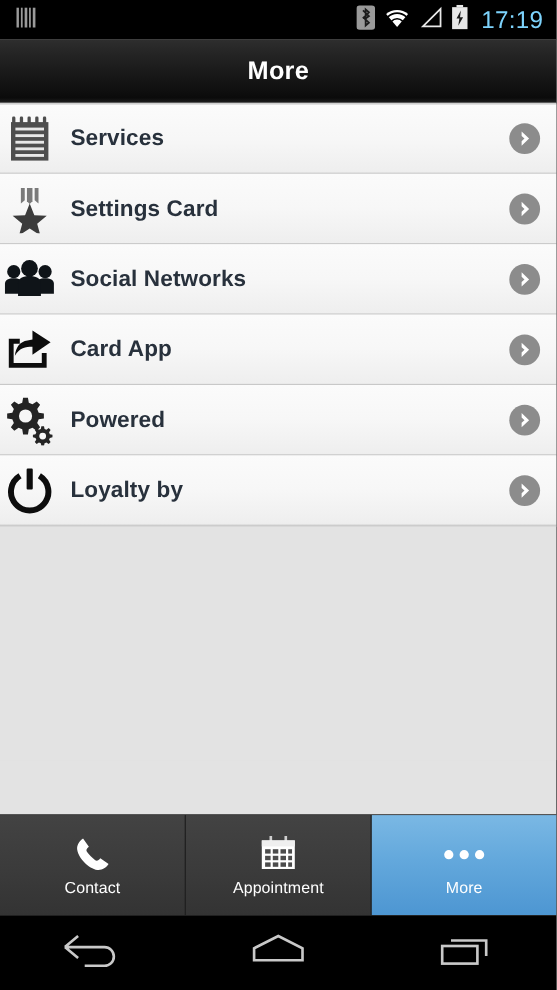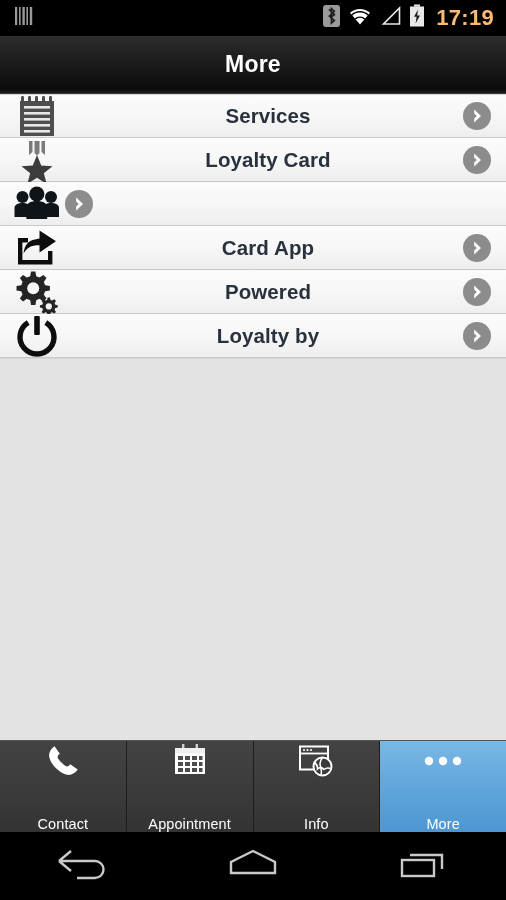--- a/index.html
+++ b/index.html
@@ -26,23 +26,23 @@
     background: #000;
     display: flex;
     align-items: center;
     justify-content: space-between;
     padding: 0 12px 0 14px;
     box-sizing: border-box;
   }
   #status-left { display: flex; align-items: center; }
   #status-right { display: flex; align-items: center; gap: 7px; }
   .status-time {
-    color: #fdba74;
+    color: #7dd3fc;
     font-size: 22px;
-    font-weight: bold;
+    font-weight: normal;
     letter-spacing: 0.3px;
     margin-left: 4px;
   }
 
   
   #title-bar {
     height: 58px;
     background: linear-gradient(to bottom, #2e2e2e 0%, #262626 18%, #161616 62%, #0b0b0b 93%, #1d1d1d 100%);
     display: flex;
     align-items: center;
@@ -56,29 +56,27 @@
     font-weight: bold;
     letter-spacing: 0.2px;
   }
 
   
   #menu-list {
     background: #e3e3e3;
   }
   .menu-row {
     position: relative;
-    height: 44px;
+    height: 64px;
     display: flex;
     align-items: center;
     background: linear-gradient(to bottom, #fbfbfb 0%, #f7f7f7 50%, #eeeeee 100%);
     border-bottom: 1px solid #c8c8c8;
     box-sizing: border-box;
-    padding-left: 10px;
     padding-right: 14px;
-    text-align: center;
   }
   .menu-row:first-child { border-top: 1px solid #d4d4d4; }
   .row-icon {
     width: 54px;
     min-width: 54px;
     height: 54px;
     display: flex;
     align-items: center;
     justify-content: center;
   }
@@ -115,21 +113,21 @@
     display: flex;
     background: #2a2a2a;
     box-sizing: border-box;
     border-top: 1px solid #555;
   }
   .tab-item {
     flex: 1;
     display: flex;
     flex-direction: column;
     align-items: center;
-    justify-content: space-between;
+    justify-content: center;
     background: linear-gradient(to bottom, #434343 0%, #3b3b3b 55%, #333333 100%);
     border-right: 1px solid #1d1d1d;
     box-sizing: border-box;
     position: relative;
   }
   .tab-item:last-child { border-right: none; }
   .tab-item.active {
     background: linear-gradient(to bottom, #7ab8e4 0%, #63a8dc 45%, #4d96d2 100%);
   }
   .tab-icon {
@@ -256,21 +254,21 @@
       <span class="row-icon">
         <svg width="40" height="44" viewBox="0 0 40 44">
           <g fill="#7a7a7a">
             <path d="M12 3 L12 17 L15.5 14 L15.5 3 Z"></path>
             <path d="M17.5 3 L17.5 15 L20 17.5 L22.5 15 L22.5 3 Z"></path>
             <path d="M24.5 3 L24.5 14 L28 17 L28 3 Z"></path>
           </g>
           <path d="M20 17 L24.2 27.6 L35.5 28.2 L26.8 35.3 L29.7 46 L20 39.8 L10.3 46 L13.2 35.3 L4.5 28.2 L15.8 27.6 Z" fill="#3c3c3c"></path>
         </svg>
       </span>
-      <span class="row-label">Loyalty Card</span>
+      <span class="row-label">Settings Card</span>
       <span class="row-chevron">
         <svg width="30" height="30" viewBox="0 0 30 30">
           <circle cx="15" cy="15" r="14" fill="#8c8c8c"></circle>
           <path d="M12.2 8.5 L19 15 L12.2 21.5 L12.2 17.4 L14.8 15 L12.2 12.6 Z" fill="#ffffff"></path>
         </svg>
       </span>
     </div>
 
 
     <div class="menu-row">
@@ -279,20 +277,21 @@
           <g fill="#0f1418">
             <circle cx="8.5" cy="11" r="6"></circle>
             <path d="M0.5 31 L0.5 22 C0.5 18.5 4 17 8.5 17 C13 17 16.5 18.5 16.5 22 L16.5 31 Z"></path>
             <circle cx="37" cy="11" r="6"></circle>
             <path d="M29 31 L29 22 C29 18.5 32.5 17 37 17 C41.5 17 45 18.5 45 22 L45 31 Z"></path>
             <circle cx="22.8" cy="8" r="7.6"></circle>
             <path d="M12.4 33 L12.4 21.5 C12.4 17 17.2 15 22.8 15 C28.4 15 33.2 17 33.2 21.5 L33.2 33 Z"></path>
           </g>
         </svg>
       </span>
+      <span class="row-label">Social Networks</span>
       <span class="row-chevron">
         <svg width="30" height="30" viewBox="0 0 30 30">
           <circle cx="15" cy="15" r="14" fill="#8c8c8c"></circle>
           <path d="M12.2 8.5 L19 15 L12.2 21.5 L12.2 17.4 L14.8 15 L12.2 12.6 Z" fill="#ffffff"></path>
         </svg>
       </span>
     </div>
 
     <div class="menu-row">
       <span class="row-icon">
@@ -390,37 +389,20 @@
             <rect x="6" y="25" width="5" height="4"></rect>
             <rect x="13" y="25" width="5" height="4"></rect>
             <rect x="20" y="25" width="5" height="4"></rect>
             <rect x="27" y="25" width="3.5" height="4"></rect>
           </g>
         </svg>
       </span>
       <span class="tab-label">Appointment</span>
     </div>
 
-    <div class="tab-item">
-      <span class="tab-icon">
-        <svg width="38" height="34" viewBox="0 0 38 34">
-          <rect x="3" y="2.5" width="28" height="23" fill="none" stroke="#ffffff" stroke-width="2"></rect>
-          <line x1="3" y1="9.5" x2="31" y2="9.5" stroke="#ffffff" stroke-width="1.8"></line>
-          <g fill="#ffffff">
-            <circle cx="7" cy="6" r="1.1"></circle>
-            <circle cx="10.5" cy="6" r="1.1"></circle>
-            <circle cx="14" cy="6" r="1.1"></circle>
-          </g>
-          <circle cx="25.5" cy="22.5" r="9" fill="#3b3b3b" stroke="#ffffff" stroke-width="2"></circle>
-          <path d="M17.6 18.5 Q21 21 20.5 25 Q24 22 27 25.5 Q30 23 33.4 24.5" fill="none" stroke="#ffffff" stroke-width="1.6"></path>
-          <path d="M25.5 13.5 Q22 18 23.5 22.5 Q25 27 24 31.4" fill="none" stroke="#ffffff" stroke-width="1.6"></path>
-        </svg>
-      </span>
-      <span class="tab-label">Info</span>
-    </div>
 
     <div class="tab-item active">
       <span class="tab-icon">
         <svg width="42" height="16" viewBox="0 0 42 16">
           <circle cx="7" cy="8" r="4.2" fill="#ffffff"></circle>
           <circle cx="21" cy="8" r="4.2" fill="#ffffff"></circle>
           <circle cx="35" cy="8" r="4.2" fill="#ffffff"></circle>
         </svg>
       </span>
       <span class="tab-label">More</span>

